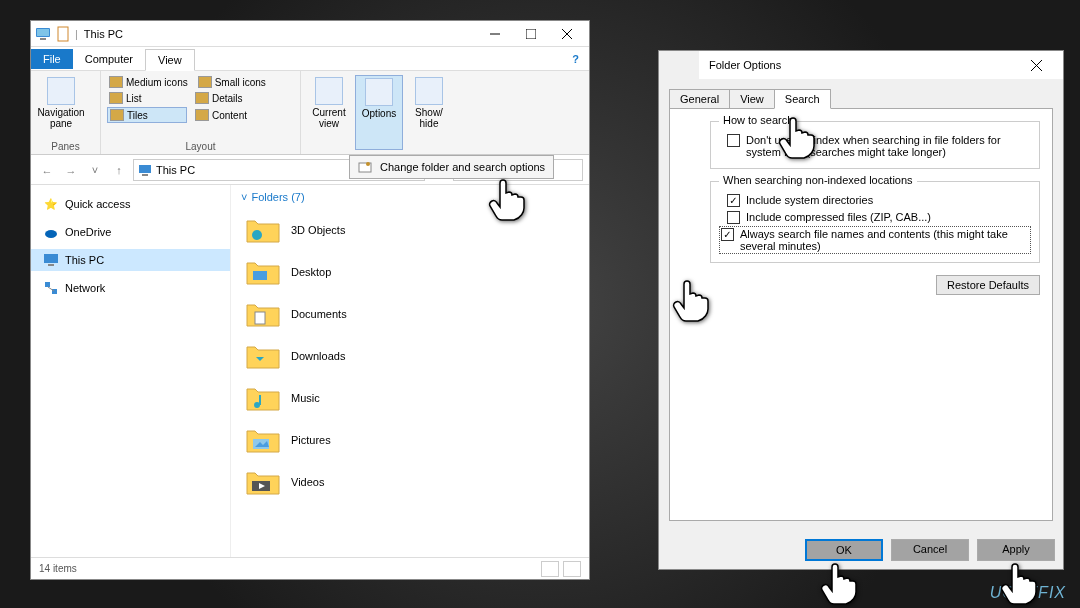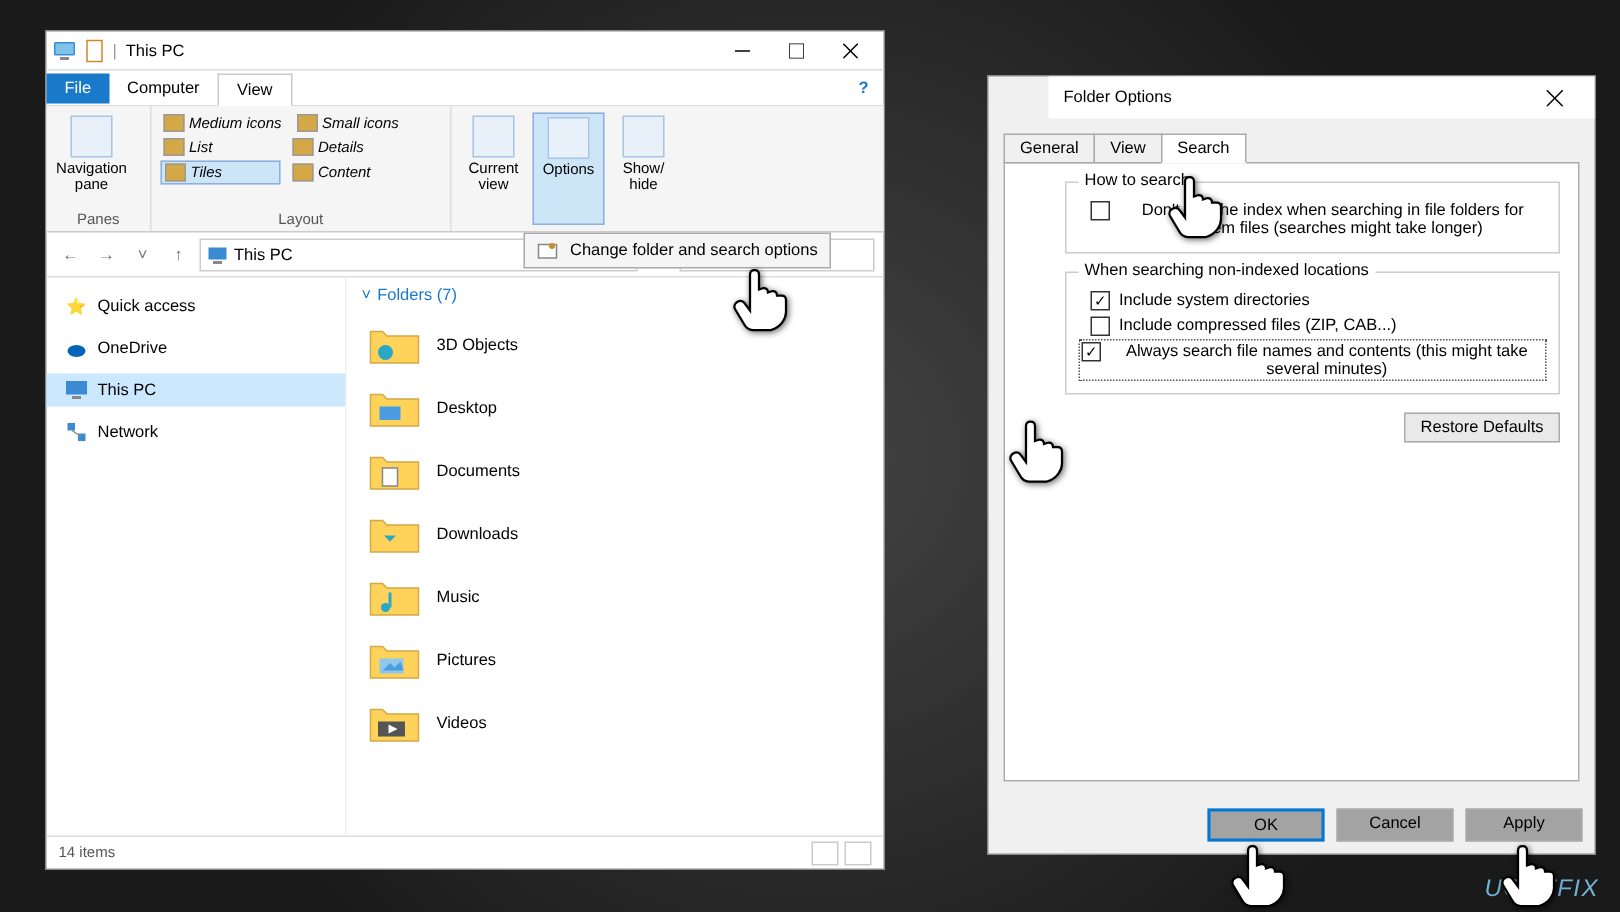--- a/index.html
+++ b/index.html
@@ -17,21 +17,21 @@
 .menutab { padding: 4px 12px; font-size: 11px; text-align: right; }
 .menutab.file { background: #1979ca; color: #fff; }
 .menutab.active { border: 1px solid #ccc; border-bottom: 1px solid #fff; background: #fff; position: relative; top: 1px; }
 .help-icon { margin-left: auto; margin-right: 10px; color: #1979ca; font-weight: bold; }
 
 .ribbon { height: 84px; background: #f5f5f5; display: flex; border-bottom: 1px solid #ccc; position: relative; }
 .ribbon-group { border-right: 1px solid #ddd; padding: 4px 6px 2px; display: flex; flex-direction: column; }
 .ribbon-group-label { text-align: center; font-size: 10px; color: #555; margin-top: auto; }
 .ribbon-panes { width: 70px; }
 .ribbon-layout { width: 200px; }
-.layout-grid { display: flex; flex-wrap: wrap; gap: 2px 6px; font-size: 10px; font-style: italic; }
+.layout-grid { display: flex; flex-wrap: wrap; gap: 2px 6px; font-size: 10px; }
 .layout-item { display: flex; align-items: center; gap: 3px; min-width: 80px; padding: 1px 2px; }
 .layout-item.sel { border: 1px solid #8faedb; background: #cde6f7; }
 .layout-icon { width: 14px; height: 12px; background: #d4a847; border: 1px solid #999; }
 .ribbon-view { display: flex; gap: 2px; padding: 4px; }
 .ribbon-btn { display: flex; flex-direction: column; align-items: center; width: 48px; padding: 2px; font-size: 10px; text-align: center; }
 .ribbon-icon { width: 28px; height: 28px; background: #e8f0fa; border: 1px solid #a8c4e6; margin-bottom: 2px; }
 .ribbon-btn.options { border: 1px solid #8faedb; background: #cde6f7; }
 .options-dropdown { position: absolute; left: 318px; top: 84px; background: #f5f5f5; border: 1px solid #aaa; padding: 4px 8px; font-size: 11px; display: flex; align-items: center; gap: 8px; z-index: 5; justify-content: center; }
 
 .navbar { height: 30px; display: flex; align-items: center; gap: 4px; padding: 0 6px; border-bottom: 1px solid #ddd; }
@@ -49,21 +49,21 @@
 .folder-item { display: flex; align-items: center; gap: 10px; padding: 6px 4px; font-size: 11px; }
 .folder-icon { width: 36px; height: 30px; display: flex; align-items: center; justify-content: center; }
 .statusbar { height: 22px; border-top: 1px solid #ddd; display: flex; align-items: center; padding: 0 8px; font-size: 10px; color: #555; }
 .status-views { margin-left: auto; display: flex; gap: 4px; }
 .view-btn { width: 18px; height: 16px; border: 1px solid #ccc; }
 
 
 .dialog { position: absolute; left: 658px; top: 50px; width: 406px; height: 520px; background: #f0f0f0; border: 1px solid #888; display: flex; flex-direction: column; font-size: 11px; }
 .dlg-title { height: 28px; display: flex; align-items: center; padding: 0 10px; background: #fff; margin-left: 40px; }
 .dlg-close { margin-left: auto; width: 34px; height: 24px; display: flex; align-items: center; justify-content: center; }
-.dlg-body { flex: 1; padding: 10px; display: flex; flex-direction: column; text-align: center; }
+.dlg-body { flex: 1; padding: 10px; display: flex; flex-direction: column; }
 .tab-row { display: flex; position: relative; z-index: 1; }
 .dlg-tab { padding: 3px 10px; border: 1px solid #aaa; background: #f0f0f0; margin-right: -1px; font-size: 11px; }
 .dlg-tab.active { background: #fff; border-bottom: 1px solid #fff; }
 .tab-panel { flex: 1; border: 1px solid #aaa; background: #fff; margin-top: -1px; padding: 12px; display: flex; flex-direction: column; }
 .fieldset { border: 1px solid #ccc; padding: 10px 8px 8px; margin-bottom: 12px; position: relative; margin-left: 28px; }
 .fieldset-title { position: absolute; top: -8px; left: 8px; background: #fff; padding: 0 4px; font-size: 11px; }
 .chk-row { display: flex; align-items: flex-start; gap: 6px; padding: 2px 0 2px 8px; font-size: 11px; }
 .chk { width: 13px; height: 13px; border: 1px solid #333; background: #fff; flex-shrink: 0; display: flex; align-items: center; justify-content: center; font-size: 10px; }
 .chk.checked::before { content: "✓"; color: #000; }
 .chk-last { border: 1px dotted #555; padding: 1px; }

